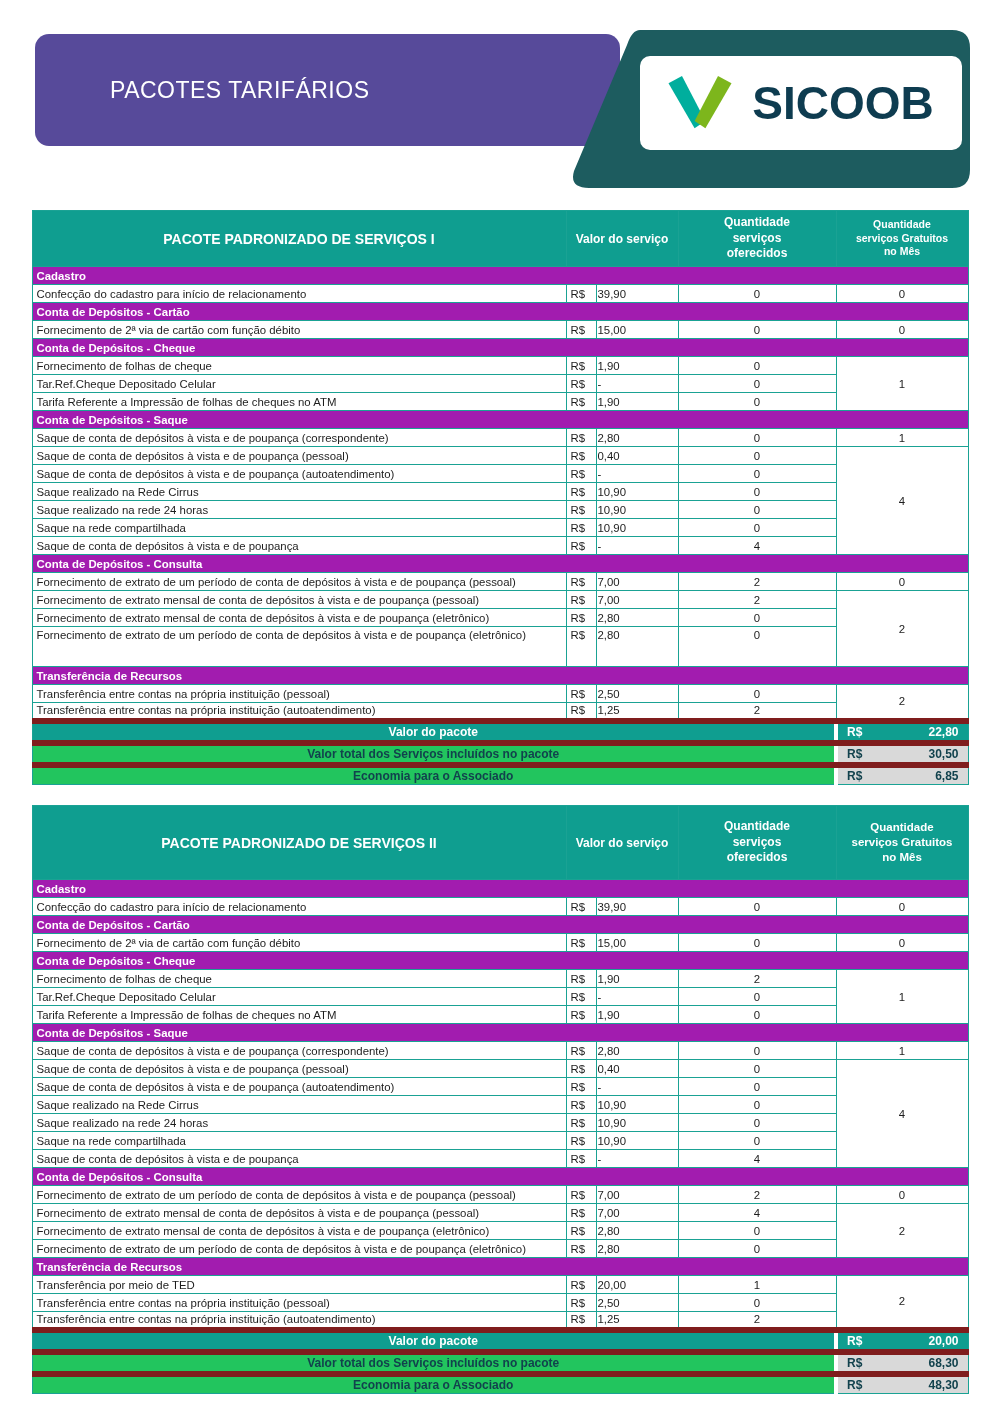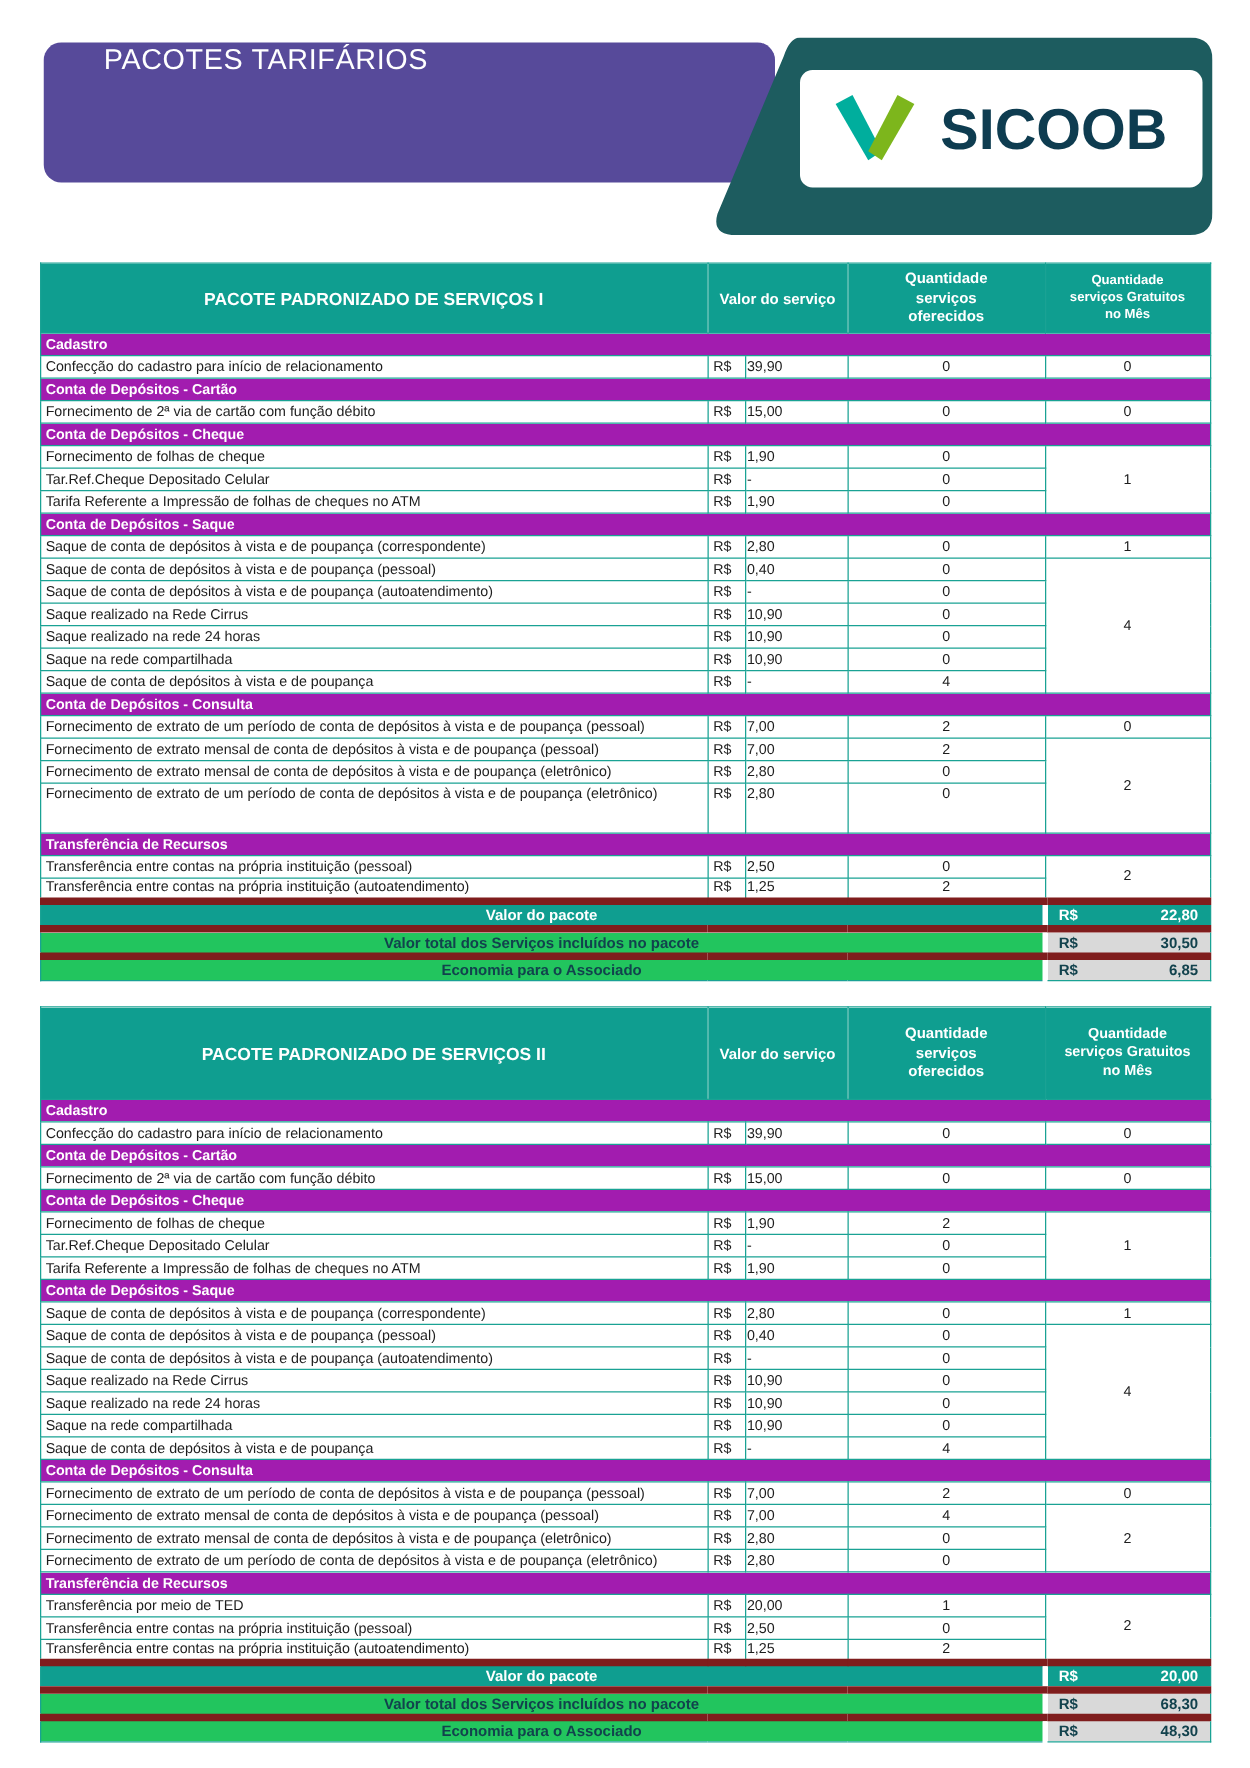--- a/index.html
+++ b/index.html
@@ -5,22 +5,22 @@
   html,body{margin:0;padding:0;}
   body{
     width:1000px;height:1414px;background:#ffffff;
     font-family:"Liberation Sans",sans-serif;position:relative;overflow:hidden;
   }
   
   .banner{position:relative;height:196px;}
   .purple{
     position:absolute;left:35px;top:34px;width:585px;height:112px;
     background:#574a9a;border-radius:14px;z-index:1;color:#fff;
-    padding-left:48px;box-sizing:border-box;display:flex;flex-direction:column;
-    justify-content:flex-start;gap:3px;
+    padding-left:75px;box-sizing:border-box;display:flex;flex-direction:column;
+    justify-content:center;gap:3px;
   }
   .purple .l1{font-size:23px;font-weight:400;letter-spacing:.5px;}
   .purple .l2{font-size:23px;font-weight:700;letter-spacing:.5px;}
   .tealshape{position:absolute;left:555px;top:30px;z-index:2;}
   .logobox{
     position:absolute;left:640px;top:56px;width:322px;height:94px;background:#fff;
     border-radius:10px;z-index:3;display:flex;align-items:center;justify-content:center;gap:20px;
   }
   .logobox .word{font-size:46px;font-weight:700;color:#0e3c50;}
   

